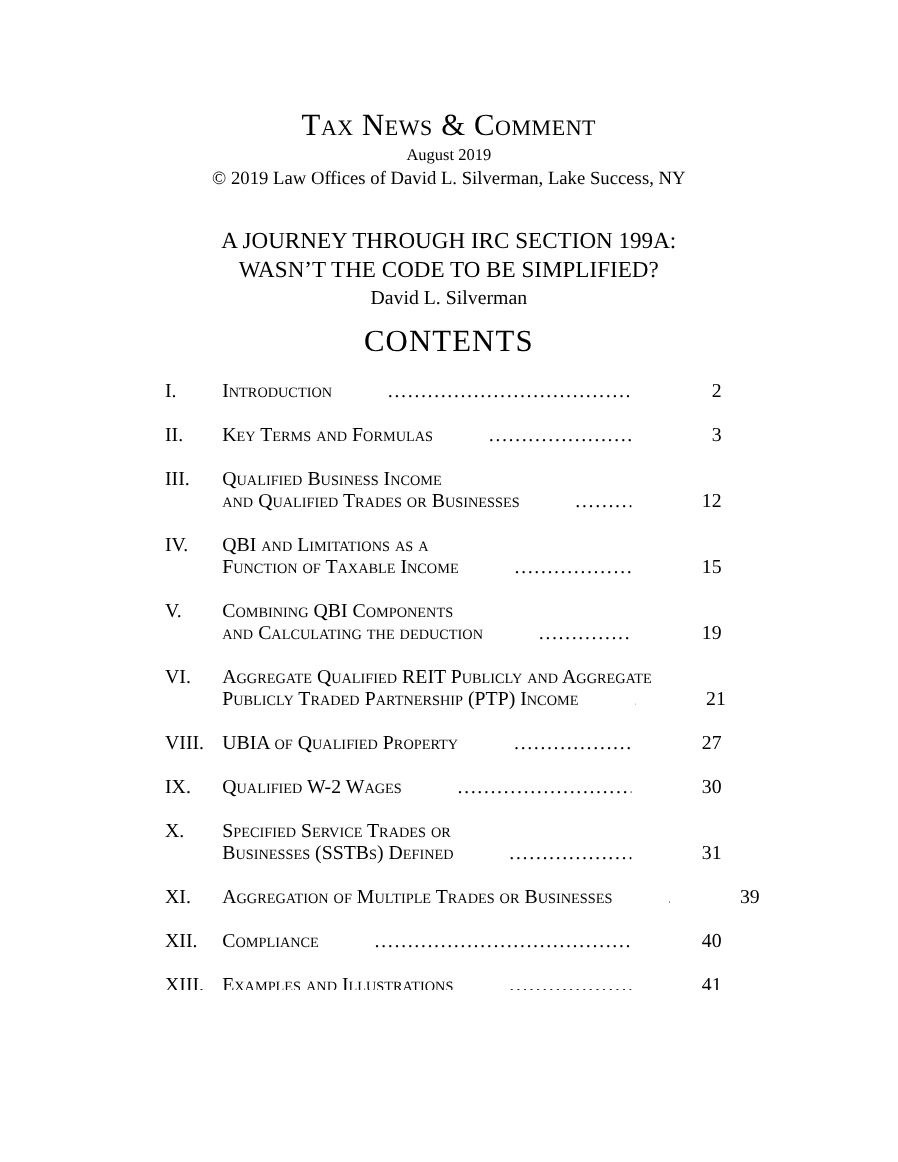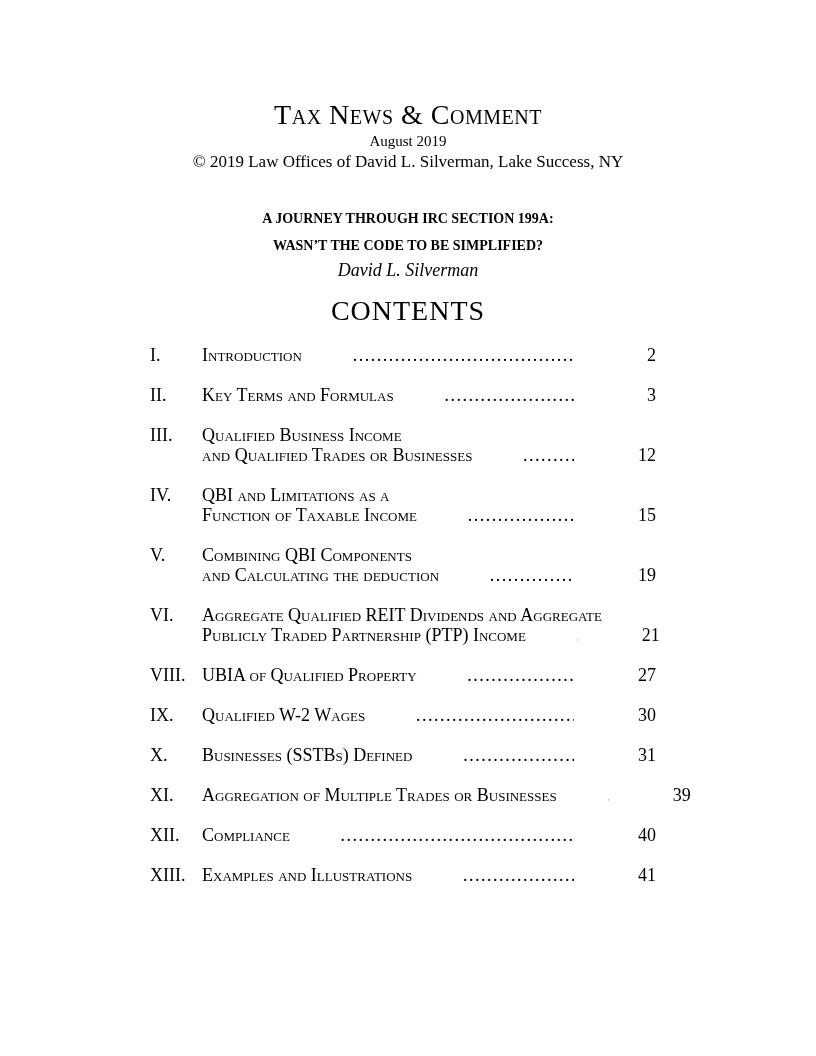--- a/index.html
+++ b/index.html
@@ -30,28 +30,27 @@
   .copyright-line {
     text-align: center;
     font-size: 17px;
     line-height: 21px;
   }
 
   
   .article-title {
     margin: 33px 0 0 0;
     text-align: center;
-    font-weight: bold;
-    font-size: 14px;
+    font-weight: normal;
+    font-size: 21px;
     line-height: 27px;
   }
   .article-title .title-line { display: block; }
   .author {
     text-align: center;
-    font-style: italic;
     font-size: 18px;
     line-height: 22px;
   }
 
   
   .contents-heading {
     margin: 17px 0 0 0;
     text-align: center;
     font-weight: normal;
     font-size: 28px;
@@ -169,21 +168,21 @@
             <span class="toc-text">and Calculating the deduction</span>
             <span class="toc-leader"></span>
             <span class="toc-page">19</span>
           </div>
         </div>
     </div>
 
     <div class="toc-entry">
       <div class="toc-numeral">VI.</div>
       <div class="toc-body">
-          <div class="toc-line">Aggregate Qualified REIT Dividends and Aggregate</div>
+          <div class="toc-line">Aggregate Qualified REIT Publicly and Aggregate</div>
           <div class="toc-line toc-line-last">
             <span class="toc-text">Publicly Traded Partnership (PTP) Income</span>
             <span class="toc-leader"></span>
             <span class="toc-page">21</span>
           </div>
         </div>
     </div>
 
 
     <div class="toc-entry">
@@ -204,20 +203,21 @@
             <span class="toc-text">Qualified W-2 Wages</span>
             <span class="toc-leader"></span>
             <span class="toc-page">30</span>
           </div>
         </div>
     </div>
 
     <div class="toc-entry">
       <div class="toc-numeral">X.</div>
       <div class="toc-body">
+          <div class="toc-line">Specified Service Trades or</div>
           <div class="toc-line toc-line-last">
             <span class="toc-text">Businesses (SSTBs) Defined</span>
             <span class="toc-leader"></span>
             <span class="toc-page">31</span>
           </div>
         </div>
     </div>
 
     <div class="toc-entry">
       <div class="toc-numeral">XI.</div>

